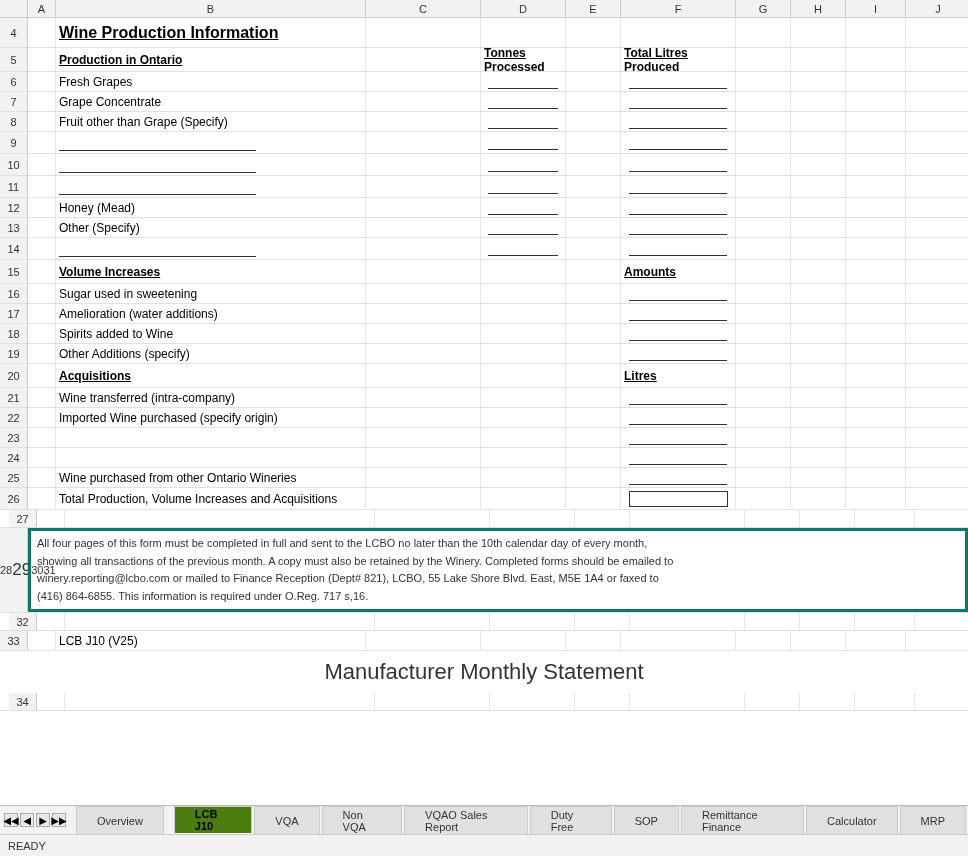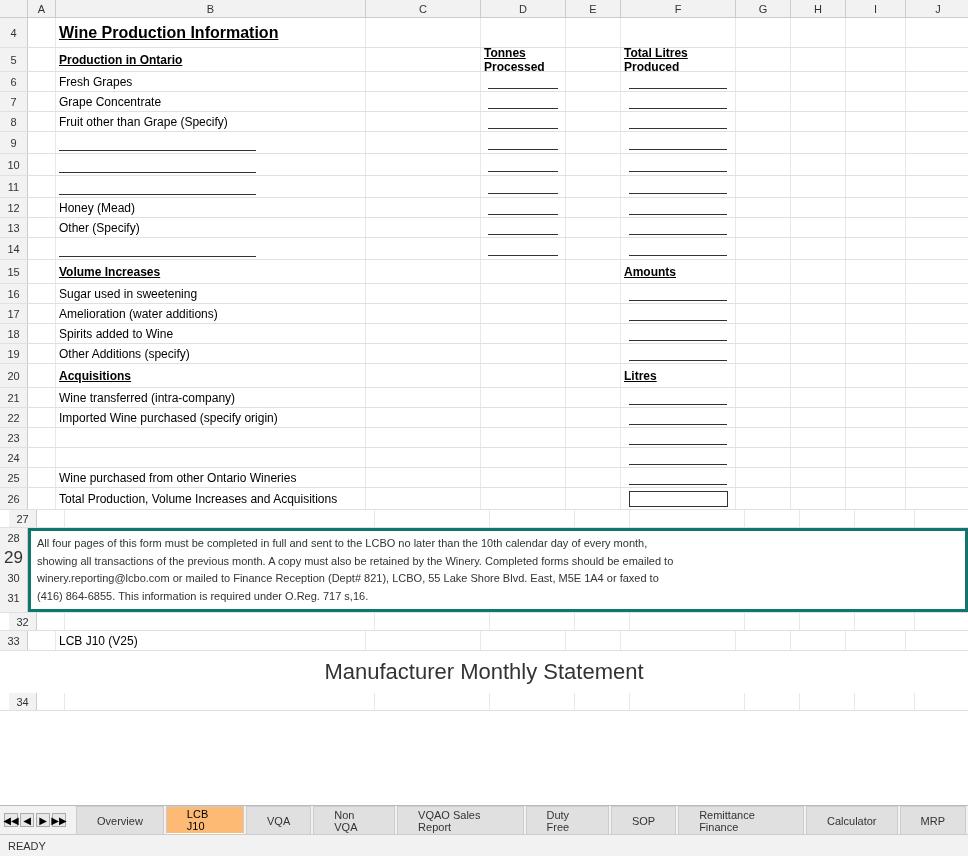--- a/index.html
+++ b/index.html
@@ -134,24 +134,25 @@
       border-bottom: none;
       background: #e0e0e0;
       margin-right: 2px;
       cursor: pointer;
       color: #333;
       height: 28px;
       display: flex;
       align-items: center;
     }
     .sheet-tab.active {
-      background: #fdba74;
+      background: #4d7c0f;
       border-bottom: 1px solid #fff;
-      font-weight: normal;
+      font-weight: bold;
       color: #000;
+      margin-left: 8px;
     }
     .tab-nav {
       display: flex;
       align-items: center;
       padding: 0 4px;
     }
     .tab-nav-btn {
       width: 14px;
       height: 14px;
       font-size: 10px;
@@ -653,21 +654,21 @@
       <div class="cell col-e"></div>
       <div class="cell col-f"></div>
       <div class="cell col-g"></div>
       <div class="cell col-h"></div>
       <div class="cell col-i"></div>
       <div class="cell col-j"></div>
 
     </div>
 
     <div class="grid-row" style="min-height:80px;">
-      <div class="row-num" style="display:flex;flex-direction:column;justify-content:flex-start;align-items:center;min-height:80px;">
+      <div class="row-num" style="display:flex;flex-direction:row;justify-content:flex-start;align-items:center;min-height:80px;">
         <div style="height:20px;display:flex;align-items:center;justify-content:center;width:100%;font-size:11px;">28</div>
         <div style="height:20px;display:flex;align-items:center;justify-content:center;width:100%;font-size:17px;">29</div>
         <div style="height:20px;display:flex;align-items:center;justify-content:center;width:100%;font-size:11px;">30</div>
         <div style="height:20px;display:flex;align-items:center;justify-content:center;width:100%;font-size:11px;">31</div>
       </div>
       <div style="flex:1;border:3px solid #0f766e;padding:4px 6px;font-size:11px;line-height:1.6;color:#333;">
         <span>All four pages of this form must be completed in full and sent to the LCBO no later than the 10th calendar day of every month,</span><br>
         <span>showing all transactions of the previous month. A copy must also be retained by the Winery. Completed forms should be emailed to</span><br>
         <span>winery.reporting@lcbo.com or mailed to Finance Reception (Dept# 821), LCBO, 55 Lake Shore Blvd. East, M5E 1A4 or faxed to</span><br>
         <span>(416) 864-6855. This information is required under O.Reg. 717 s,16.</span>

